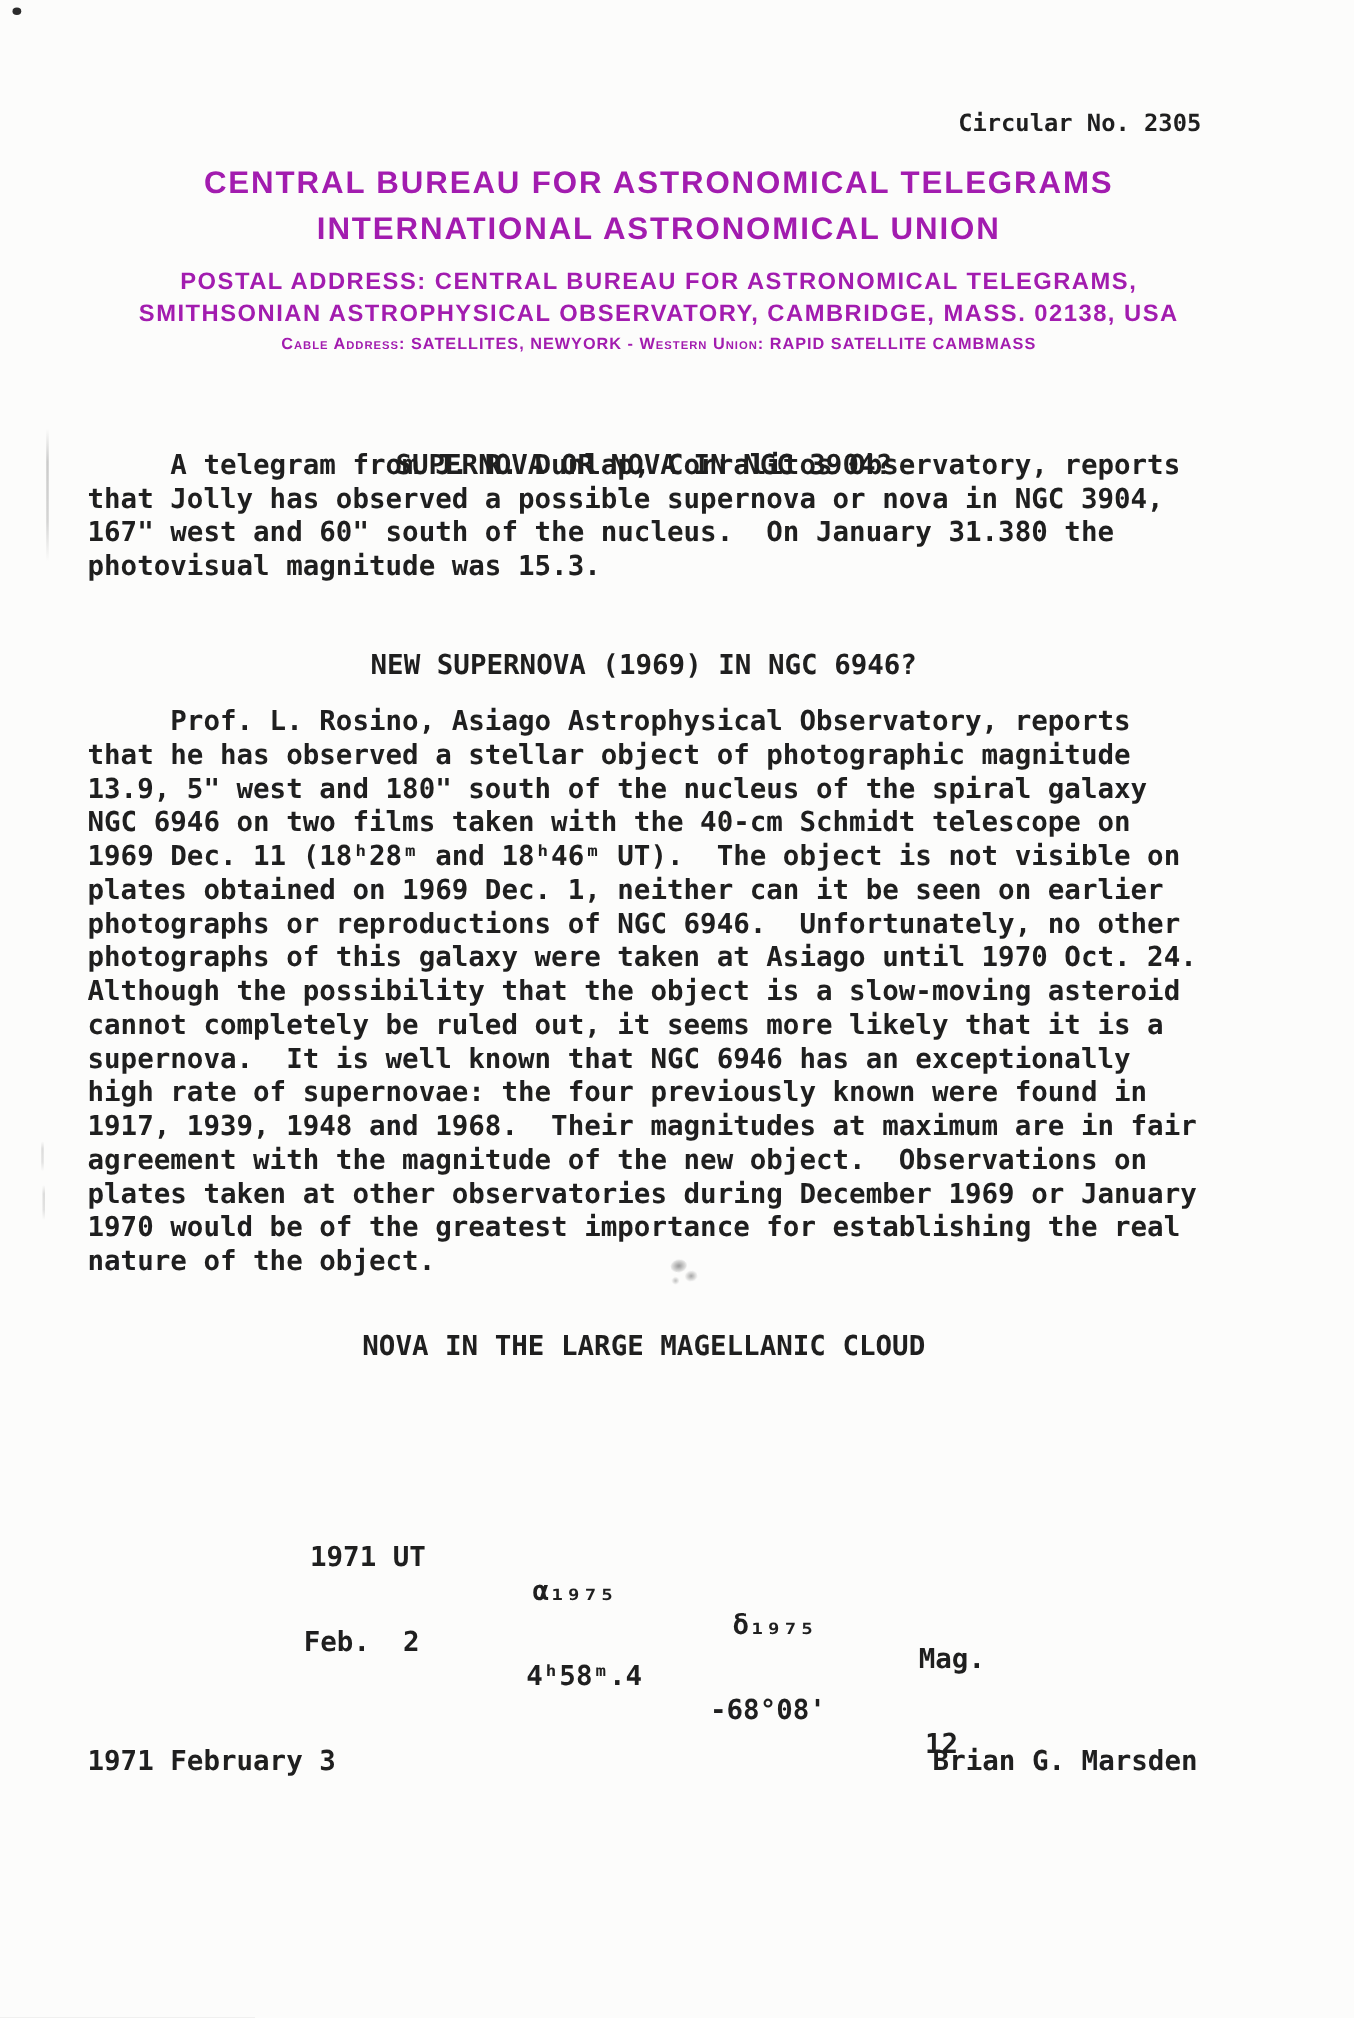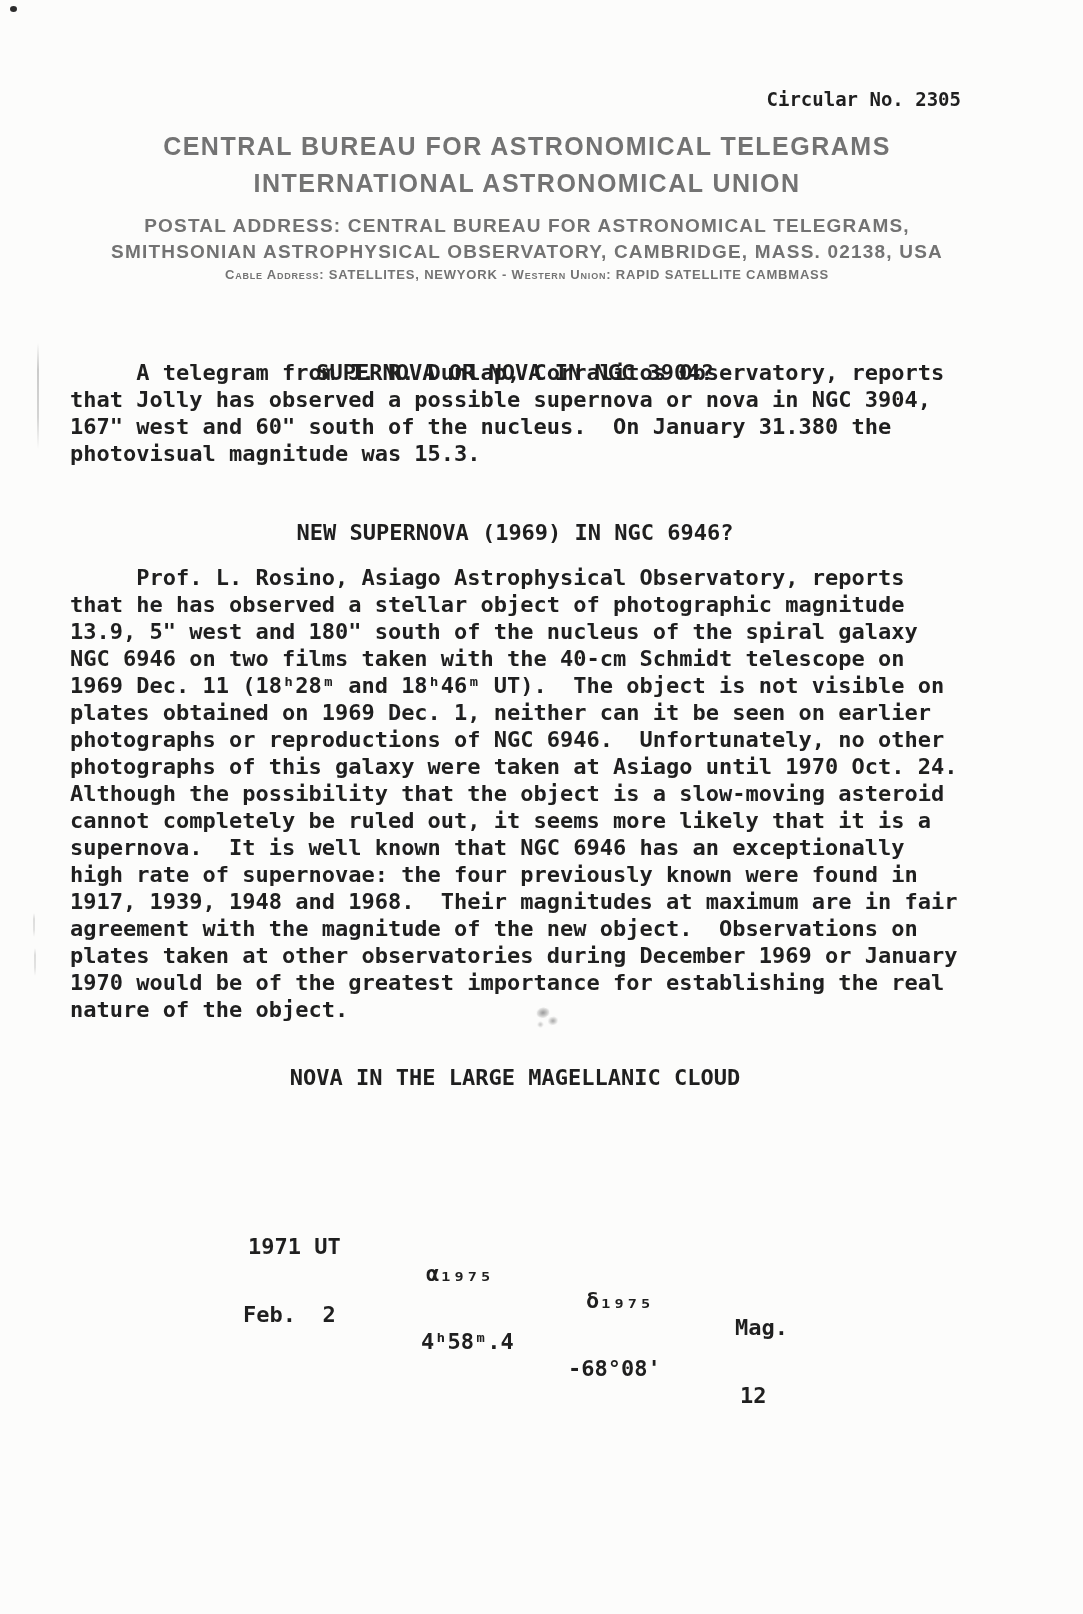--- a/index.html
+++ b/index.html
@@ -20,21 +20,21 @@
     color:#1f1f1f;
     white-space:pre;
   }
   .abs{position:absolute;}
   .center-col{left:70px;width:890px;text-align:center;}
   .body-col{left:70px;width:920px;text-align:left;}
   
   .letterhead{
     font-family:"Liberation Sans","DejaVu Sans",sans-serif;
     font-weight:bold;
-    color:#737373;
+    color:#a21caf;
     left:0;width:1054px;text-align:center;
     white-space:nowrap;
   }
   .org{font-size:25px;letter-spacing:1.5px;}
   .addr{font-size:19px;letter-spacing:1.2px;}
   .cable{font-size:13px;letter-spacing:0.8px;font-variant:small-caps;}
   .circ{font-size:19px;right:122px;left:auto;text-align:right;}
   
   .cell{position:absolute;white-space:pre;}
   
@@ -111,14 +111,18 @@
     <span class="cell" style="left:735px;">Mag.</span>
   </div>
   <div class="abs mono" style="top:1274px;left:0;width:1083px;height:27px;padding-left:48px;">
     <span class="cell" style="left:243px;">Feb.  2</span>
     <span class="cell" style="left:421px;">4ʰ58ᵐ.4</span>
     <span class="cell" style="left:568px;">-68°08'</span>
     <span class="cell" style="left:740px;">12</span>
   </div>
 
 
+  <div class="abs footer-row" style="top:1396px;">
+    <span class="mono">1971 February 3</span>
+    <span class="mono">Brian G. Marsden</span>
+  </div>
 
 </div>
 
 </body></html>

